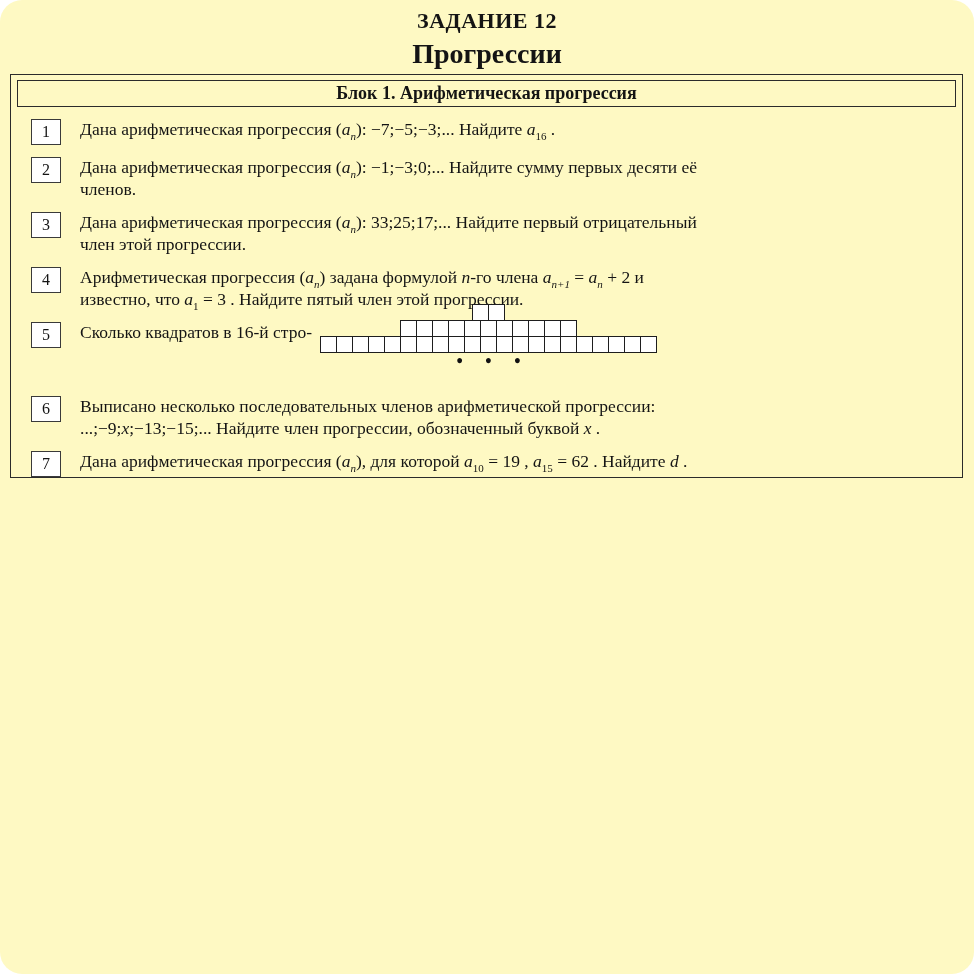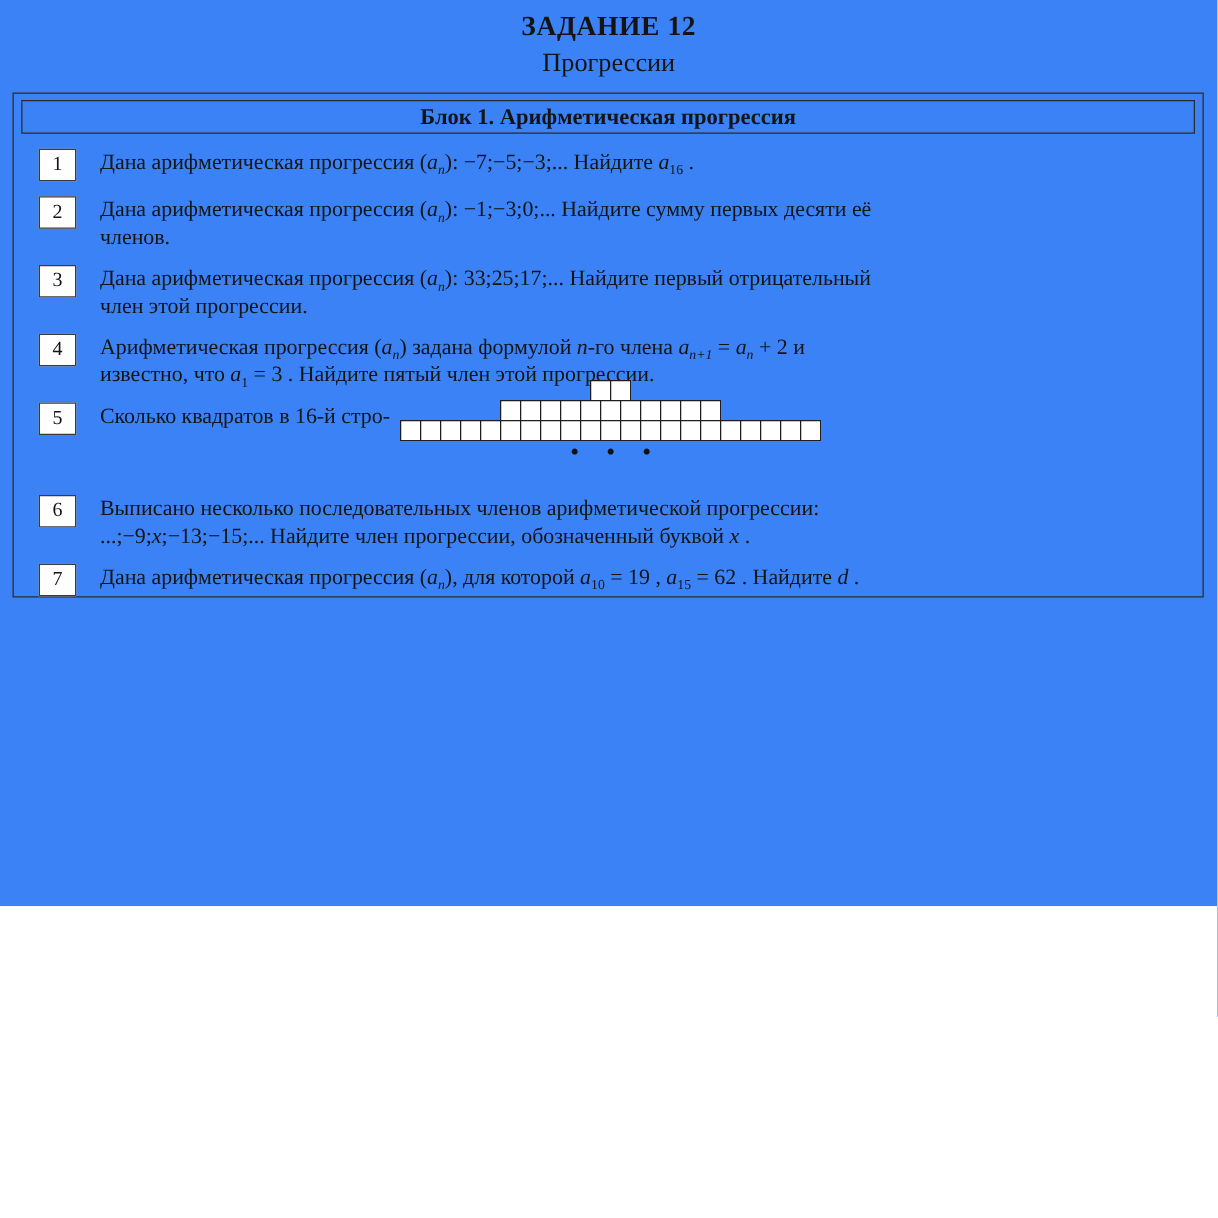--- a/index.html
+++ b/index.html
@@ -5,35 +5,36 @@
   html, body {
     margin: 0;
     padding: 0;
     background: #ffffff;
     font-family: "Liberation Serif", serif;
     color: #141414;
   }
   .page {
     position: relative;
     width: 974px;
-    height: 725px;
-    background: #3b82f6;
+    height: 974px;
+    background: #fef9c3;
     overflow: hidden;
+    border-radius: 22px;
   }
   .page-title {
     text-align: center;
     font-size: 22px;
     font-weight: bold;
     margin: 8px 0 0 0;
     letter-spacing: 0.5px;
   }
   .page-subtitle {
     text-align: center;
-    font-size: 21px;
-    font-weight: normal;
+    font-size: 28px;
+    font-weight: bold;
     margin: 4px 0 13px 0;
   }
   .block {
     position: absolute;
     left: 10px;
     top: 74px;
     width: 953px;
     height: 404px;
     border: 1px solid #2b2b2b;
     box-sizing: border-box;

